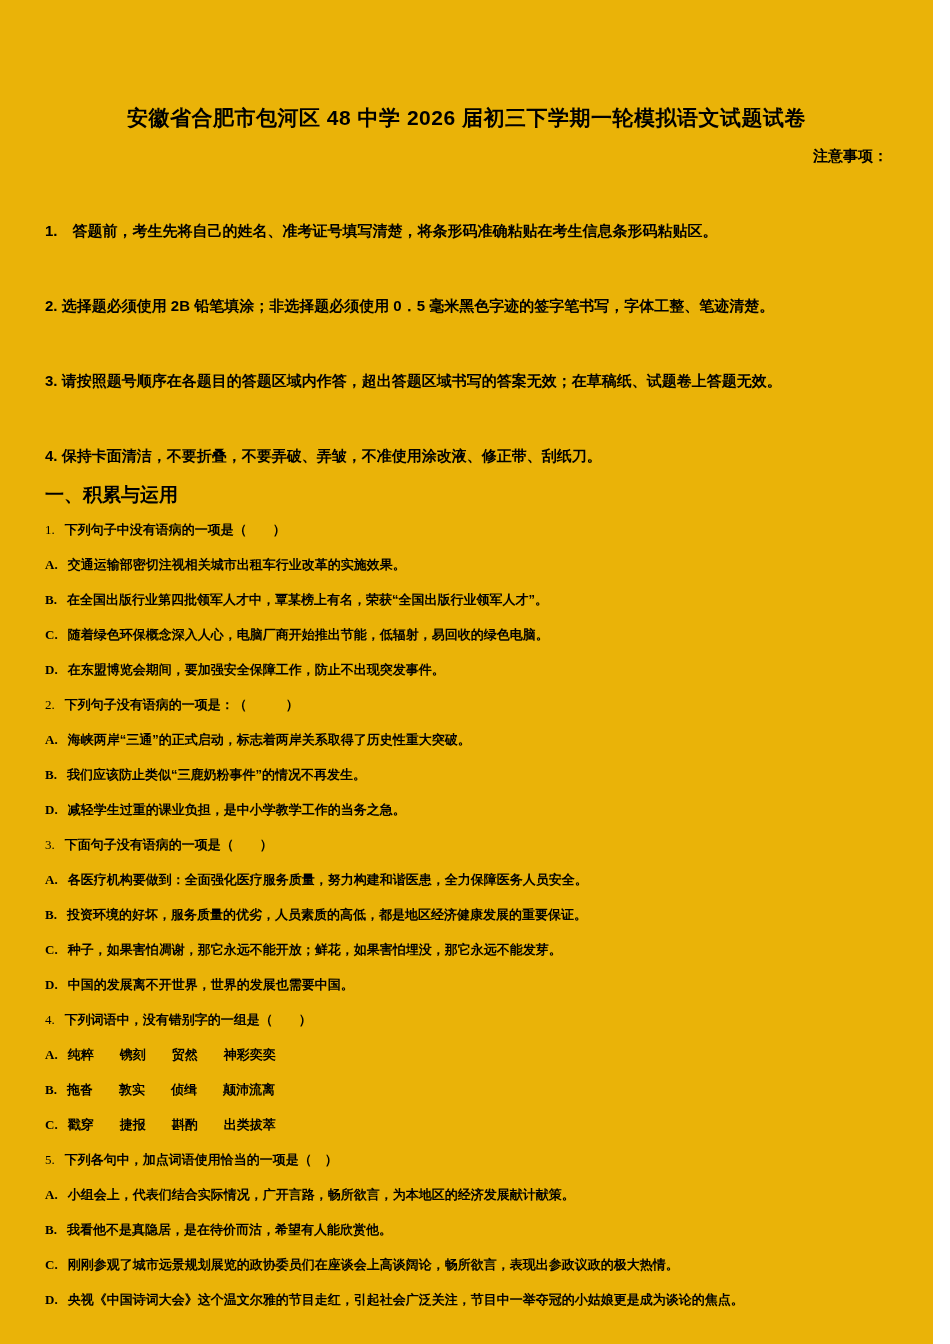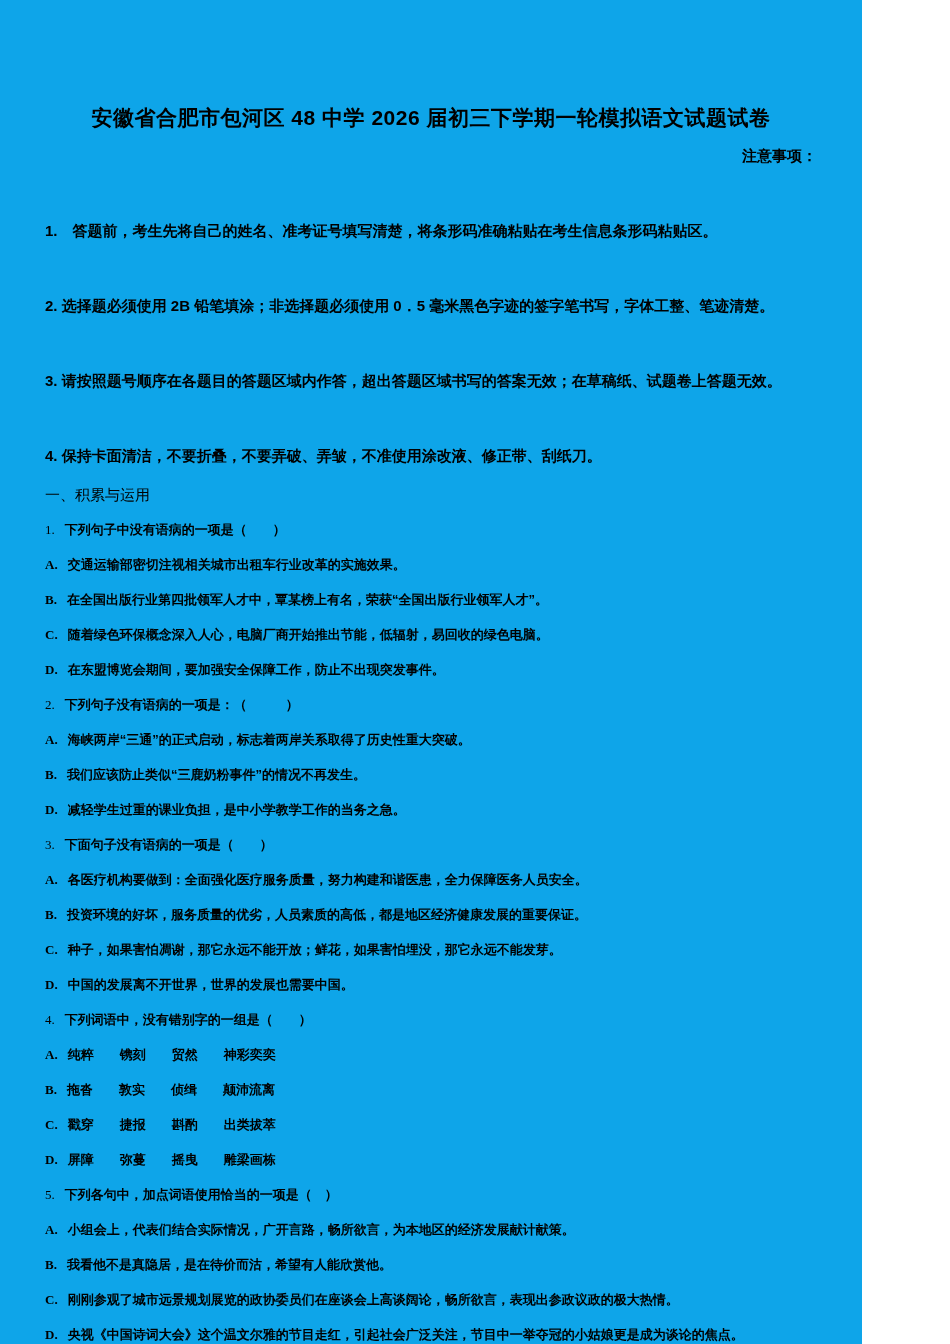--- a/index.html
+++ b/index.html
@@ -4,23 +4,23 @@
 <style>
   * { margin: 0; padding: 0; box-sizing: border-box; }
   html, body { background: #ffffff; }
   body {
     width: 950px;
     height: 1344px;
     font-family: "Liberation Sans", "DejaVu Sans", sans-serif;
     color: #000;
   }
   .page {
-    width: 862px;
+    width: 933px;
     height: 1344px;
-    background: #0ea5e9;
+    background: #eab308;
     padding: 103px 45px 40px 45px;
     overflow: hidden;
   }
   .doc-title {
     text-align: center;
     font-size: 21px;
     font-weight: 700;
     line-height: 30px;
     letter-spacing: 0.5px;
   }
@@ -33,22 +33,22 @@
   }
   .notice-item {
     font-size: 15px;
     font-weight: 600;
     line-height: 27px;
     white-space: pre-wrap;
     margin-top: 48px;
   }
   .section-heading {
     margin-top: 8px;
-    font-size: 15px;
-    font-weight: 400;
+    font-size: 19px;
+    font-weight: 700;
     line-height: 35px;
   }
   .q-stem, .option {
     font-size: 13px;
     line-height: 35px;
     white-space: pre-wrap;
   }
   .stem-text, .opt-text { font-weight: 600; }
   .q-num {
     font-family: "Liberation Serif", "DejaVu Serif", serif;
@@ -99,21 +99,20 @@
     <p class="option"><span class="opt-label">B.</span><span class="opt-text">投资环境的好坏，服务质量的优劣，人员素质的高低，都是地区经济健康发展的重要保证。</span></p>
     <p class="option"><span class="opt-label">C.</span><span class="opt-text">种子，如果害怕凋谢，那它永远不能开放；鲜花，如果害怕埋没，那它永远不能发芽。</span></p>
     <p class="option"><span class="opt-label">D.</span><span class="opt-text">中国的发展离不开世界，世界的发展也需要中国。</span></p>
   </div>
 
   <div class="question">
     <p class="q-stem"><span class="q-num">4.</span><span class="stem-text">下列词语中，没有错别字的一组是（　　）</span></p>
     <p class="option"><span class="opt-label">A.</span><span class="opt-text">纯粹　　镌刻　　贸然　　神彩奕奕</span></p>
     <p class="option"><span class="opt-label">B.</span><span class="opt-text">拖沓　　敦实　　侦缉　　颠沛流离</span></p>
     <p class="option"><span class="opt-label">C.</span><span class="opt-text">戳穿　　捷报　　斟酌　　出类拔萃</span></p>
-    <p class="option"><span class="opt-label">D.</span><span class="opt-text">屏障　　弥蔓　　摇曳　　雕梁画栋</span></p>
   </div>
 
   <div class="question">
     <p class="q-stem"><span class="q-num">5.</span><span class="stem-text">下列各句中，加点词语使用恰当的一项是（　）</span></p>
     <p class="option"><span class="opt-label">A.</span><span class="opt-text">小组会上，代表们结合实际情况，广开言路，畅所欲言，为本地区的经济发展献计献策。</span></p>
     <p class="option"><span class="opt-label">B.</span><span class="opt-text">我看他不是真隐居，是在待价而沽，希望有人能欣赏他。</span></p>
     <p class="option"><span class="opt-label">C.</span><span class="opt-text">刚刚参观了城市远景规划展览的政协委员们在座谈会上高谈阔论，畅所欲言，表现出参政议政的极大热情。</span></p>
     <p class="option"><span class="opt-label">D.</span><span class="opt-text">央视《中国诗词大会》这个温文尔雅的节目走红，引起社会广泛关注，节目中一举夺冠的小姑娘更是成为谈论的焦点。</span></p>
   </div>
 

